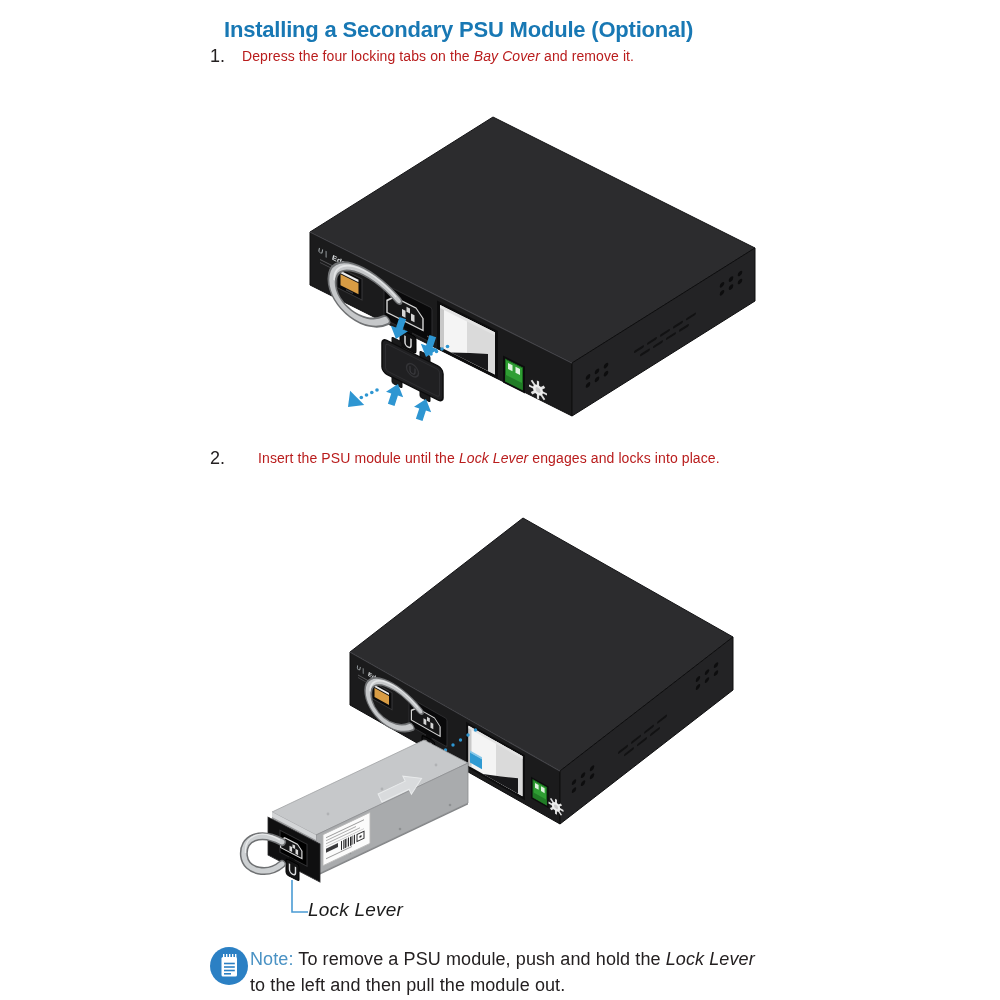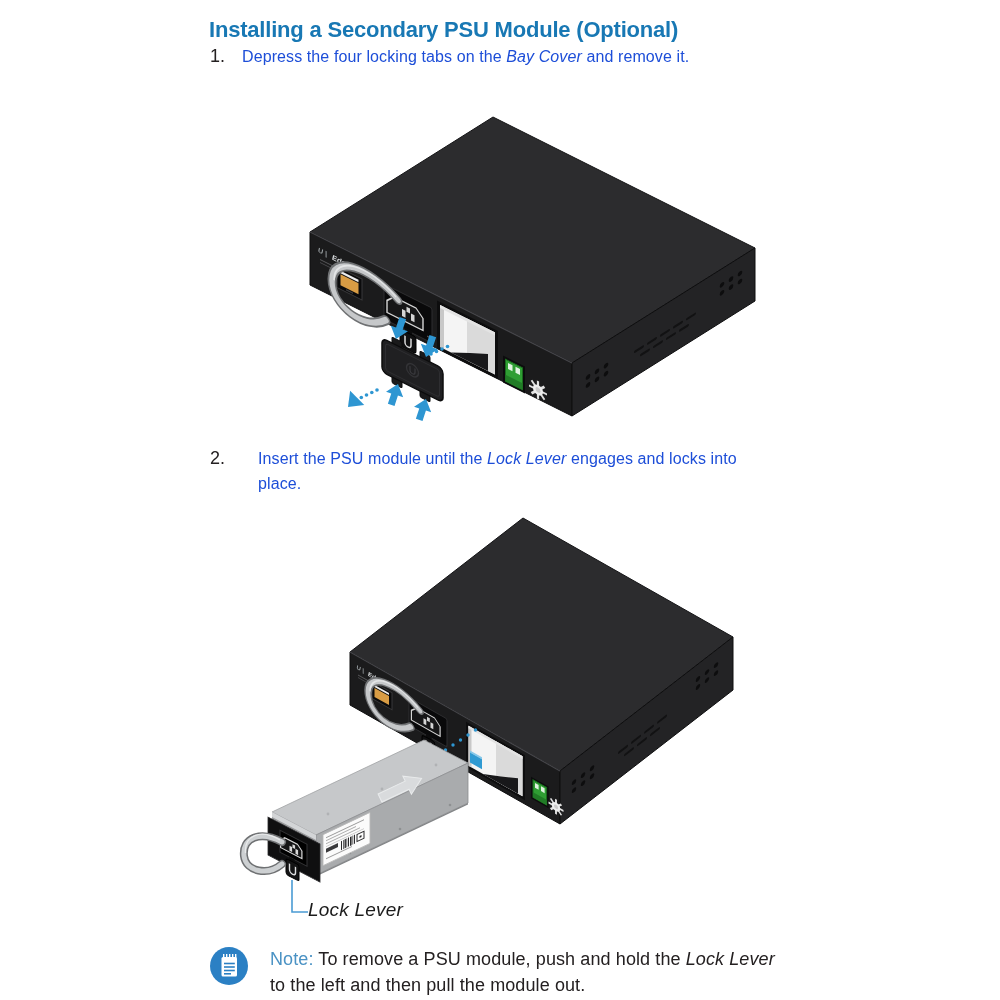--- a/index.html
+++ b/index.html
@@ -3,33 +3,33 @@
 <meta charset="utf-8">
 <style>
   html,body{margin:0;padding:0;}
   body{
     width:1000px;height:1000px;position:relative;overflow:hidden;
     background:#ffffff;color:#222222;
     font-family:"Liberation Sans","DejaVu Sans",sans-serif;
   }
   .abs{position:absolute;}
   .page-title{
-    left:209px;top:2px;width:600px;
+    left:224px;top:2px;width:600px;
     font-size:22px;font-weight:600;color:#1878b4;letter-spacing:-0.2px;
   }
   .step{left:210px;display:flex;}
   .step .num{width:32px;flex:none;font-size:18px;line-height:25px;color:#242021;}
-  .step .txt{font-size:16px;line-height:25px;color:#1d4ed8;letter-spacing:0.1px;}
+  .step .txt{font-size:14px;line-height:25px;color:#b91c1c;letter-spacing:0.1px;}
   #step-1{top:44px;} #step-1 .txt{width:476px;}
   #step-2{top:446px;} #step-2 .txt{width:514px;margin-left:16px;}
   i{font-style:italic;}
   .callout-label{
     left:308px;top:899px;font-size:19px;font-style:italic;color:#1c1c1c;letter-spacing:0.2px;
   }
-  .note{left:210px;top:946px;display:flex;gap:22px;}
+  .note{left:210px;top:946px;display:flex;gap:2px;}
   .note-icon{width:38px;height:38px;flex:none;margin-top:1px;}
   .note-text{width:506px;font-size:18px;line-height:26px;color:#242021;letter-spacing:0.1px;}
   .note-label{color:#4a92c4;}
   svg{display:block;}
 </style>
 </head>
 <body>
 
 <h1 class="abs page-title">Installing a Secondary PSU Module (Optional)</h1>
 

